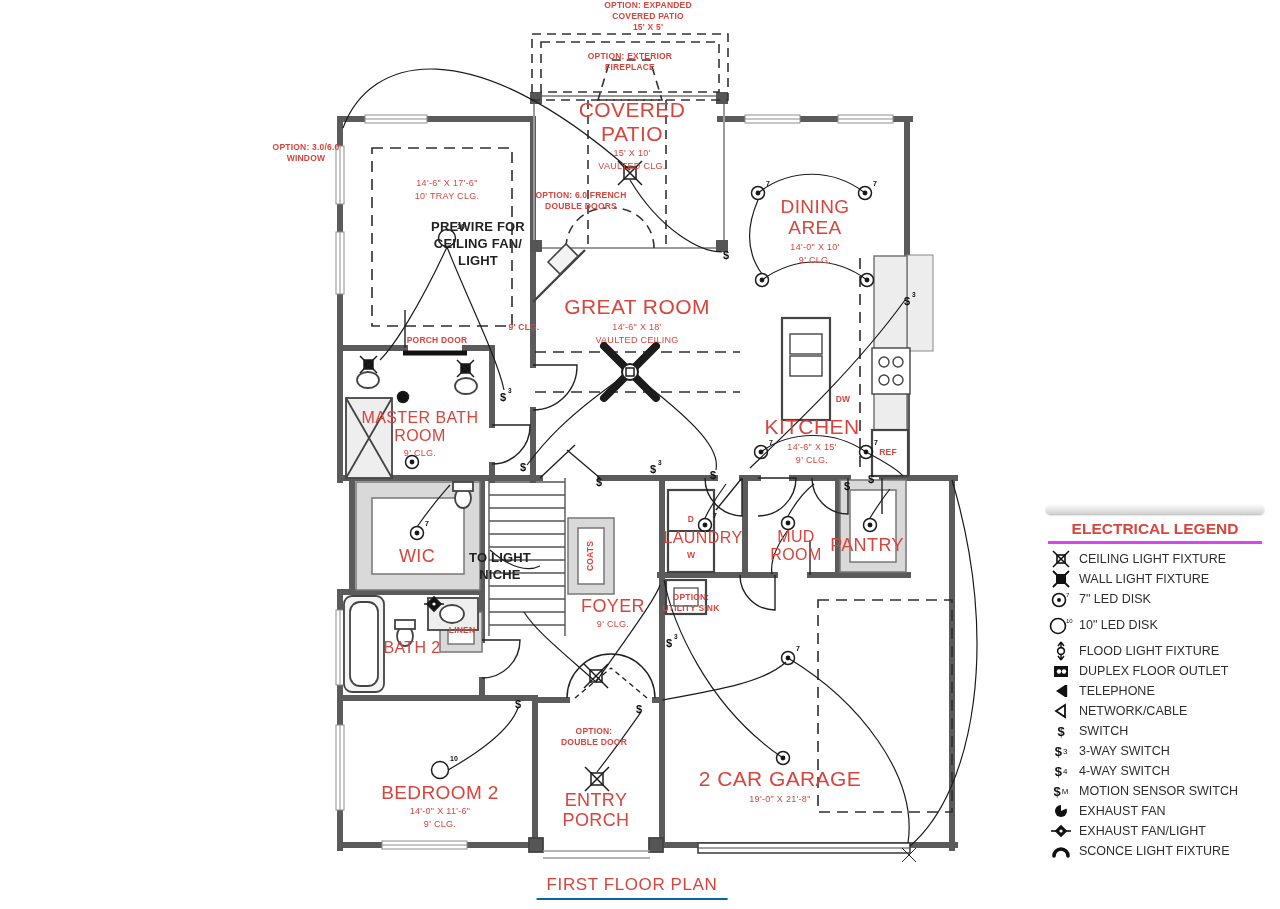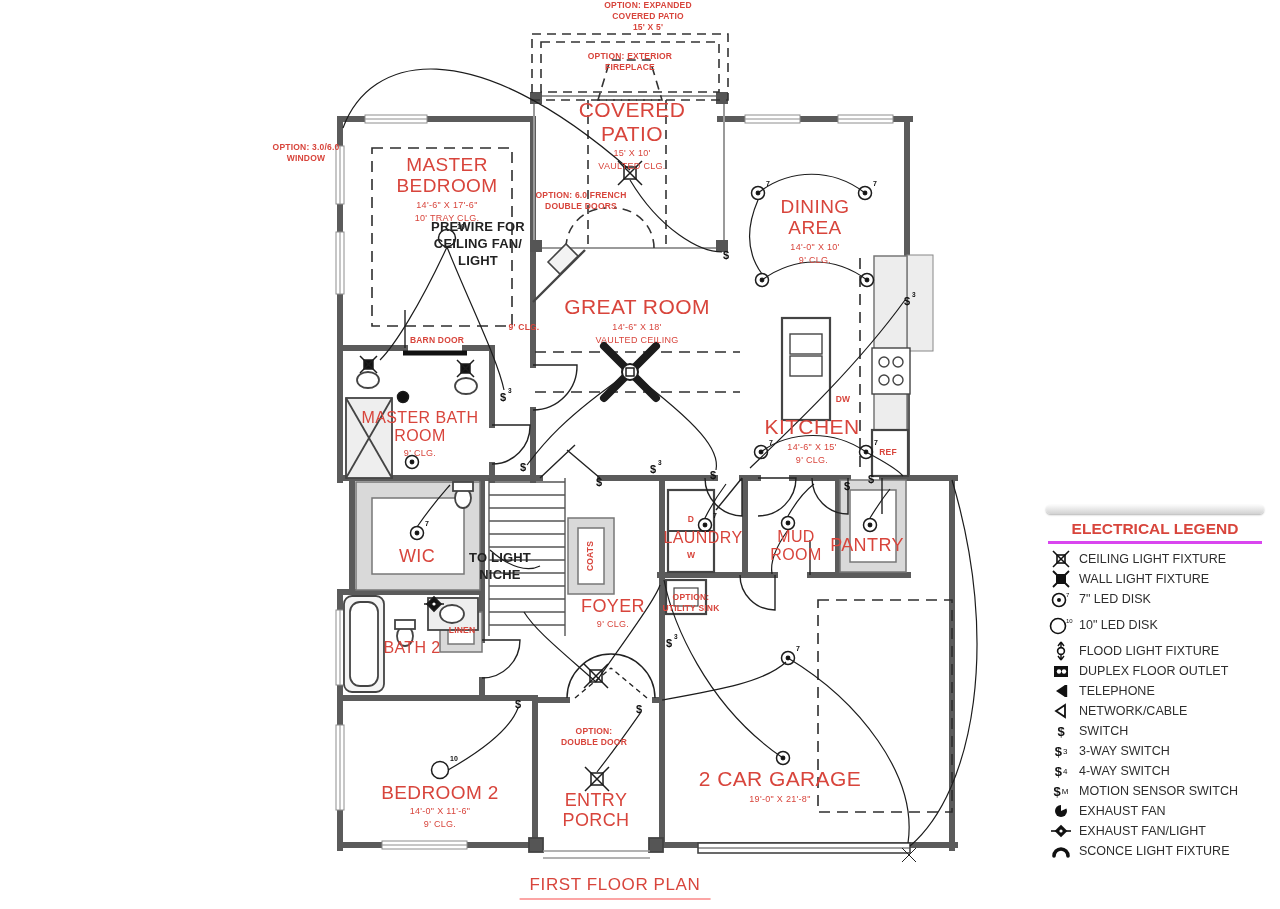--- a/index.html
+++ b/index.html
@@ -10,22 +10,22 @@
   .room{position:absolute;transform:translate(-50%,-50%);text-align:center;color:var(--red);line-height:1.12;}
   .rn{font-size:19px;letter-spacing:.4px;}
   .rn.lg{font-size:21px;}
   .rn.md{font-size:18px;}
   .rn.sm{font-size:16px;}
   .rd,.rc{font-size:9px;font-weight:normal;margin-top:3px;letter-spacing:.3px;}
   .note{position:absolute;transform:translate(-50%,-50%);color:var(--red);font-size:8.5px;font-weight:bold;
         text-align:center;white-space:pre-line;line-height:1.3;letter-spacing:.2px;}
   .noteb{color:#222;font-weight:bold;font-size:13px;}
   .vnote{transform:translate(-50%,-50%) rotate(-90deg);}
-  .plan-title{position:absolute;left:615px;top:875px;transform:translateX(-50%);color:var(--red);
-        font-size:17px;letter-spacing:.6px;border-bottom:2px solid #fca5a5;padding:0 10px 3px;}
+  .plan-title{position:absolute;left:632px;top:875px;transform:translateX(-50%);color:var(--red);
+        font-size:17px;letter-spacing:.6px;border-bottom:2px solid #0369a1;padding:0 10px 3px;}
   
   .legend{position:absolute;left:1046px;top:505px;width:218px;}
   .ribbon{height:9px;border-radius:5px;background:linear-gradient(#fafafa,#d2d2d2);
         box-shadow:0 1px 2px rgba(0,0,0,.3);}
   .ribbon.top{margin-bottom:5px;}
   .ltitle{color:var(--red);font-size:15.5px;font-weight:bold;text-align:center;
         padding:1px 0 3px;border-bottom:3px solid #d946ef;margin:0 2px 5px;}
   .lrow{display:flex;align-items:center;gap:3px;height:20px;color:#2d2d2d;font-size:12.5px;white-space:nowrap;}
   .lrow.gap{margin-top:6px;}
   .lrow.fan{height:52px;}
@@ -334,21 +334,20 @@
     </g>
   </g>
 </svg>
 
 <div class="room" style="left:632px;top:135px;width:126px">
   <div class="rn lg">COVERED PATIO</div>
   <div class="rd">15' X 10'</div>
   <div class="rc">VAULTED CLG.</div>
 </div>
 <div class="room" style="left:447px;top:188px;width:160px">
-  <div class="rn">MASTER BEDROOM</div>
   <div class="rd">14'-6" X 17'-6"</div>
   <div class="rc">10' TRAY CLG.</div>
 </div>
 <div class="room" style="left:815px;top:230px;width:110px">
   <div class="rn">DINING AREA</div>
   <div class="rd">14'-0" X 10'</div>
   <div class="rc">9' CLG.</div>
 </div>
 <div class="room" style="left:637px;top:320px;width:220px">
   <div class="rn lg">GREAT ROOM</div>
@@ -401,21 +400,21 @@
 15' X 5'</div>
 <div class="note" style="left:630px;top:62px">OPTION: EXTERIOR
 FIREPLACE</div>
 <div class="note" style="left:306px;top:153px">OPTION: 3.0/6.0
 WINDOW</div>
 <div class="note" style="left:581px;top:201px">OPTION: 6.0 FRENCH
 DOUBLE DOORS</div>
 <div class="note noteb" style="left:478px;top:244px">PREWIRE FOR
 CEILING FAN/
 LIGHT</div>
-<div class="note" style="left:437px;top:341px">BARN DOOR</div>
+<div class="note" style="left:437px;top:341px">PORCH DOOR</div>
 <div class="note" style="left:524px;top:328px">9' CLG.</div>
 <div class="note noteb" style="left:500px;top:567px">TO LIGHT
 NICHE</div>
 <div class="note vnote" style="left:591px;top:556px">COATS</div>
 <div class="note" style="left:462px;top:631px">LINEN</div>
 <div class="note" style="left:691px;top:603px">OPTION:
 UTILITY SINK</div>
 <div class="note" style="left:594px;top:737px">OPTION:
 DOUBLE DOOR</div>
 <div class="note" style="left:888px;top:453px">REF</div>

